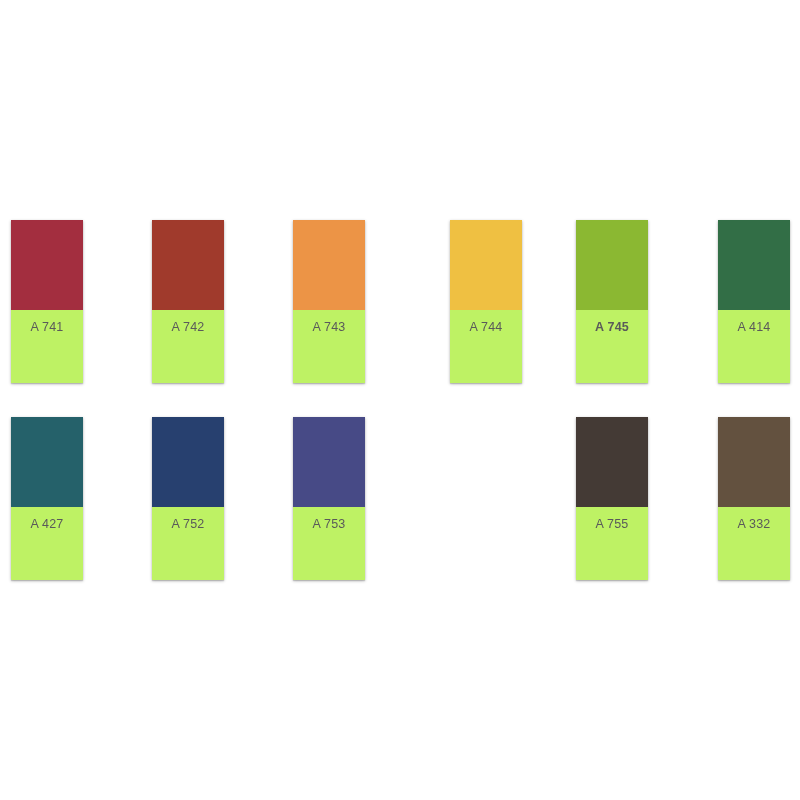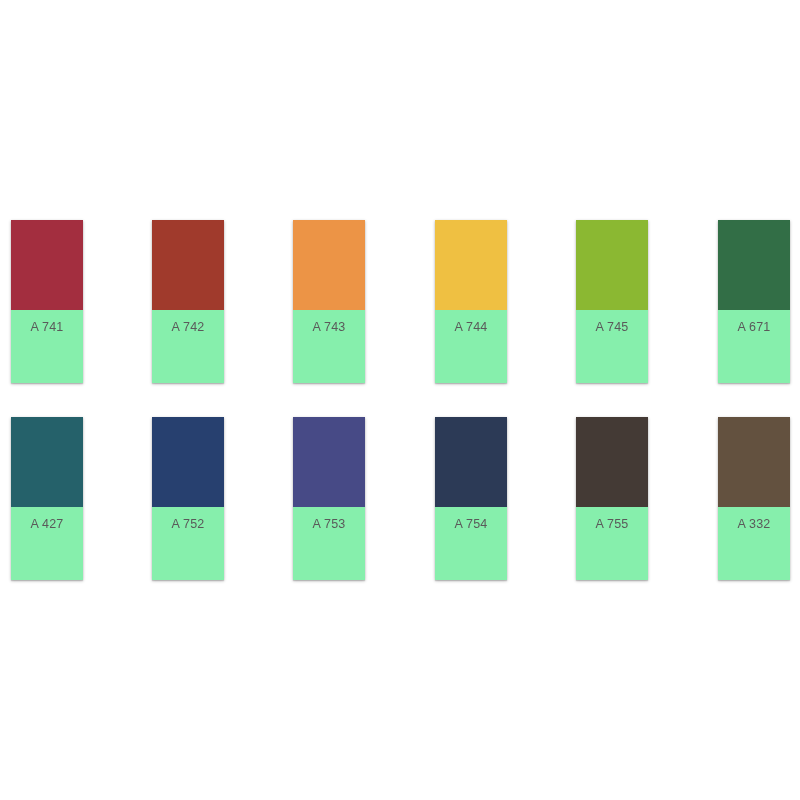--- a/index.html
+++ b/index.html
@@ -40,34 +40,34 @@
     height: 163px;
     background: #ffffff;
     box-shadow: 0 1px 3px rgba(0,0,0,0.26), 0 1px 1px rgba(0,0,0,0.14);
     box-sizing: border-box;
     overflow: hidden;
   }
 
   .swatch-card.col-1 { left: 11px; }
   .swatch-card.col-2 { left: 152px; }
   .swatch-card.col-3 { left: 293px; }
-  .swatch-card.col-4 { left: 435px; }
+  .swatch-card.col-4 { left: 450px; }
   .swatch-card.col-5 { left: 576px; }
   .swatch-card.col-6 { left: 718px; }
 
   .swatch-color {
     width: 100%;
     height: 90px;
     display: block;
   }
 
   .swatch-body {
     width: 100%;
     height: 73px;
-    background: #86efac;
+    background: #bef264;
     display: block;
   }
 
   .swatch-label {
     display: block;
     width: 100%;
     text-align: center;
     font-family: "Liberation Sans", sans-serif;
     font-size: 12.5px;
     line-height: 14px;
@@ -109,28 +109,28 @@
     <div class="swatch-card col-4">
       <div class="swatch-color" style="background: rgb(239, 192, 66);"></div>
       <div class="swatch-body">
         <span class="swatch-label" style="color: rgb(90, 90, 90);">A 744</span>
       </div>
     </div>
 
     <div class="swatch-card col-5">
       <div class="swatch-color" style="background: rgb(139, 184, 50);"></div>
       <div class="swatch-body">
-        <span class="swatch-label" style="color: rgb(90, 90, 90);">A 745</span>
+        <span class="swatch-label" style="color: rgb(90, 90, 90); font-weight: bold;">A 745</span>
       </div>
     </div>
 
     <div class="swatch-card col-6">
       <div class="swatch-color" style="background: rgb(50, 110, 70);"></div>
       <div class="swatch-body">
-        <span class="swatch-label" style="color: rgb(90, 90, 90);">A 671</span>
+        <span class="swatch-label" style="color: rgb(90, 90, 90);">A 414</span>
       </div>
     </div>
 
   </div>
 
   <div class="swatch-row" id="swatch-row-2">
 
     <div class="swatch-card col-1">
       <div class="swatch-color" style="background: rgb(37, 97, 106);"></div>
       <div class="swatch-body">
@@ -145,26 +145,20 @@
       </div>
     </div>
 
     <div class="swatch-card col-3">
       <div class="swatch-color" style="background: rgb(71, 74, 134);"></div>
       <div class="swatch-body">
         <span class="swatch-label" style="color: rgb(90, 90, 90);">A 753</span>
       </div>
     </div>
 
-    <div class="swatch-card col-4">
-      <div class="swatch-color" style="background: rgb(44, 58, 86);"></div>
-      <div class="swatch-body">
-        <span class="swatch-label" style="color: rgb(90, 90, 90);">A 754</span>
-      </div>
-    </div>
 
     <div class="swatch-card col-5">
       <div class="swatch-color" style="background: rgb(68, 58, 53);"></div>
       <div class="swatch-body">
         <span class="swatch-label" style="color: rgb(90, 90, 90);">A 755</span>
       </div>
     </div>
 
     <div class="swatch-card col-6">
       <div class="swatch-color" style="background: rgb(99, 81, 63);"></div>

